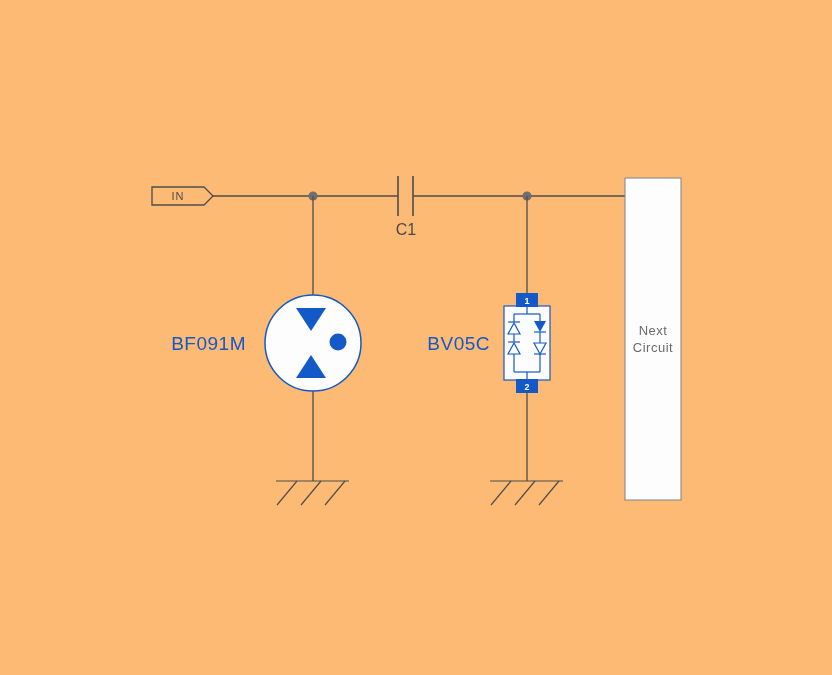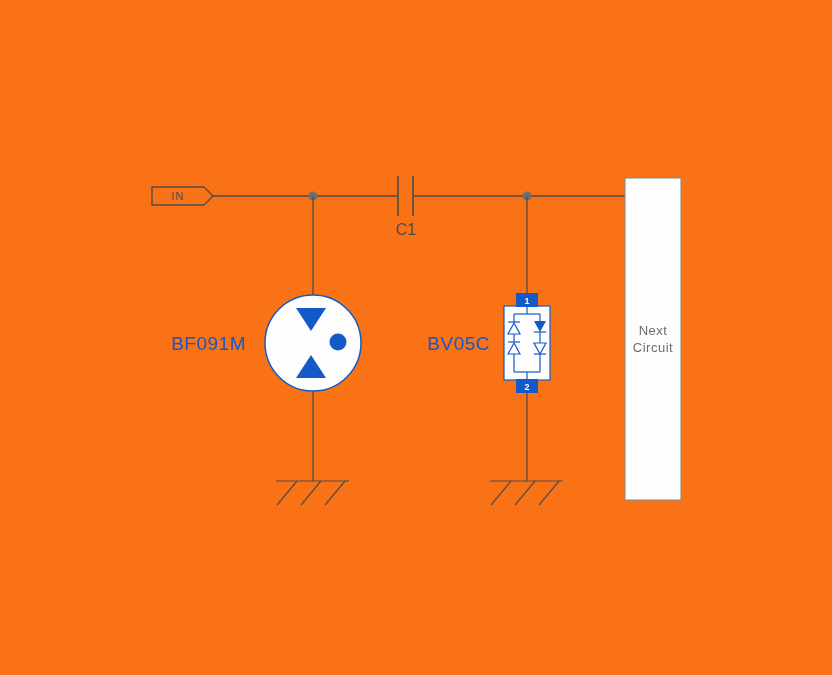--- a/index.html
+++ b/index.html
@@ -8,21 +8,21 @@
     background: #fdfdfd;
     width: 832px;
     height: 675px;
     overflow: hidden;
     font-family: "Liberation Sans", sans-serif;
   }
   .stage {
     position: relative;
     width: 832px;
     height: 675px;
-    background: #f97316;
+    background: #fdba74;
   }
   svg { display: block; }
   .wire {
     stroke: var(--wire, #4d4d4d);
     stroke-width: 1.3;
     fill: none;
   }
   .plate {
     stroke: var(--wire, #4d4d4d);
     stroke-width: 1.6;

